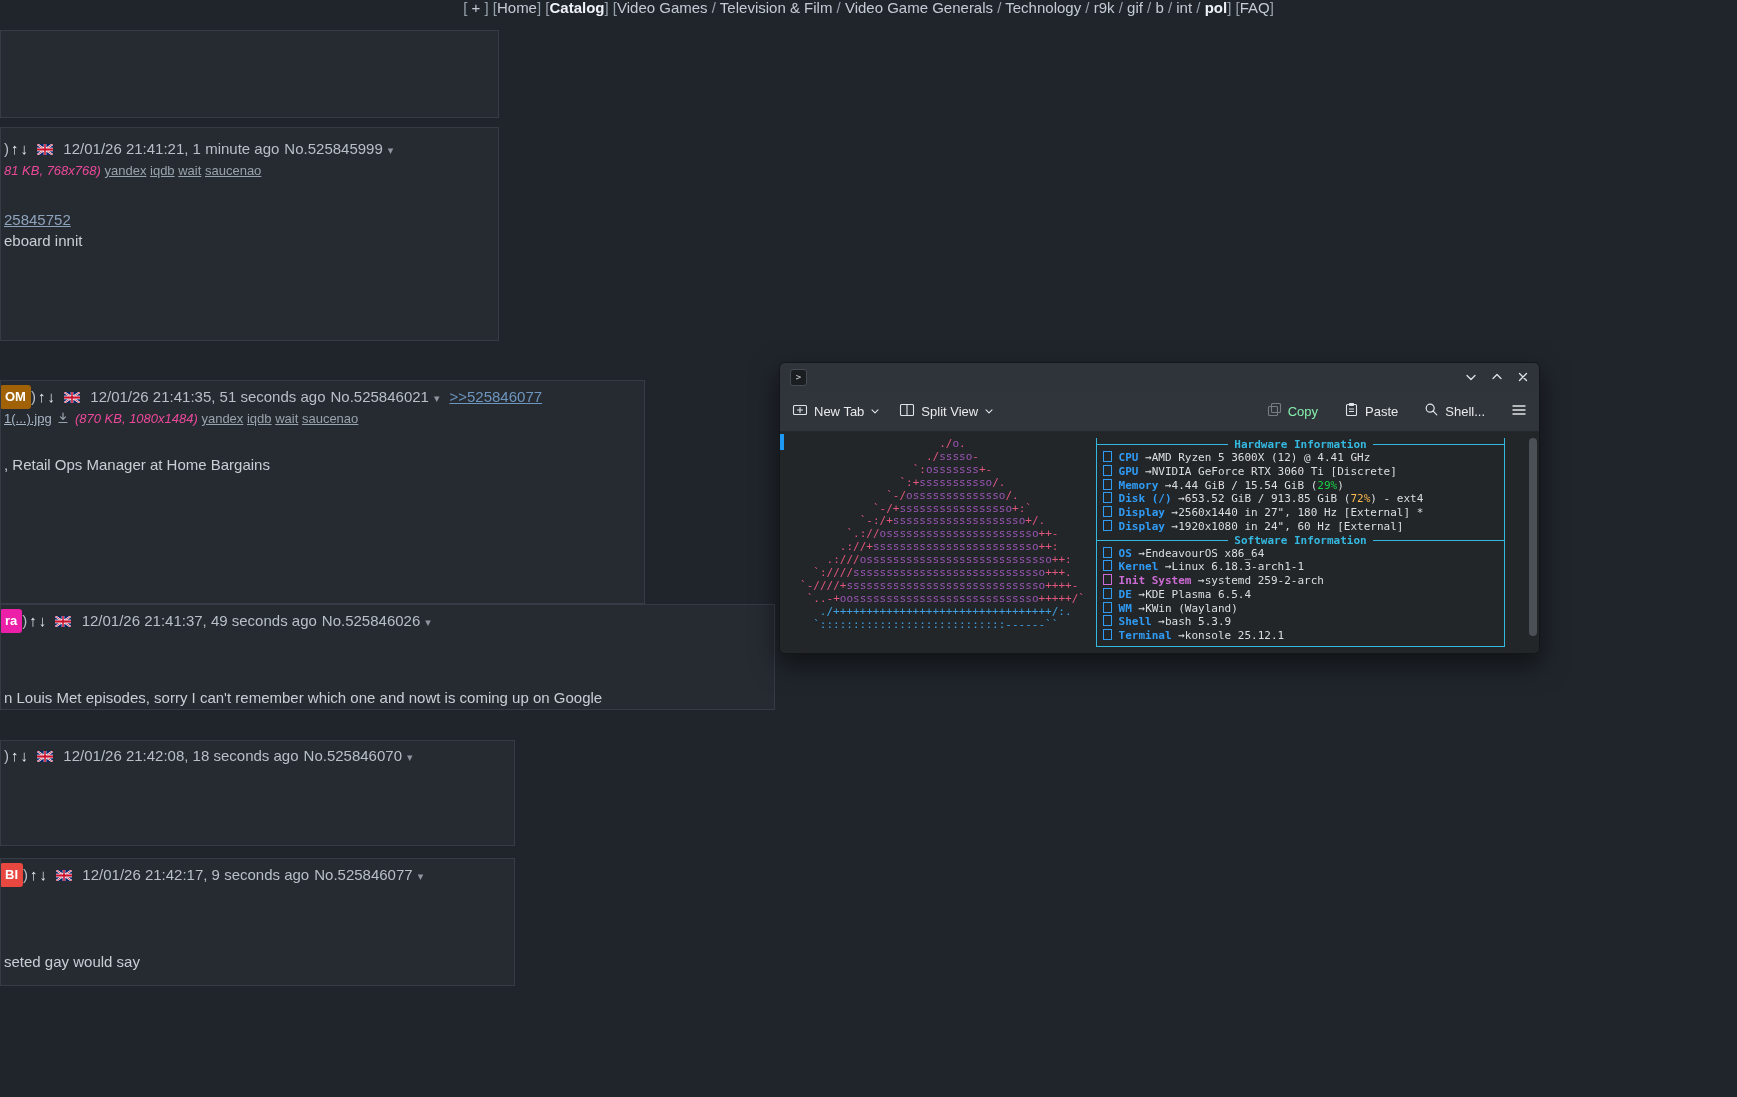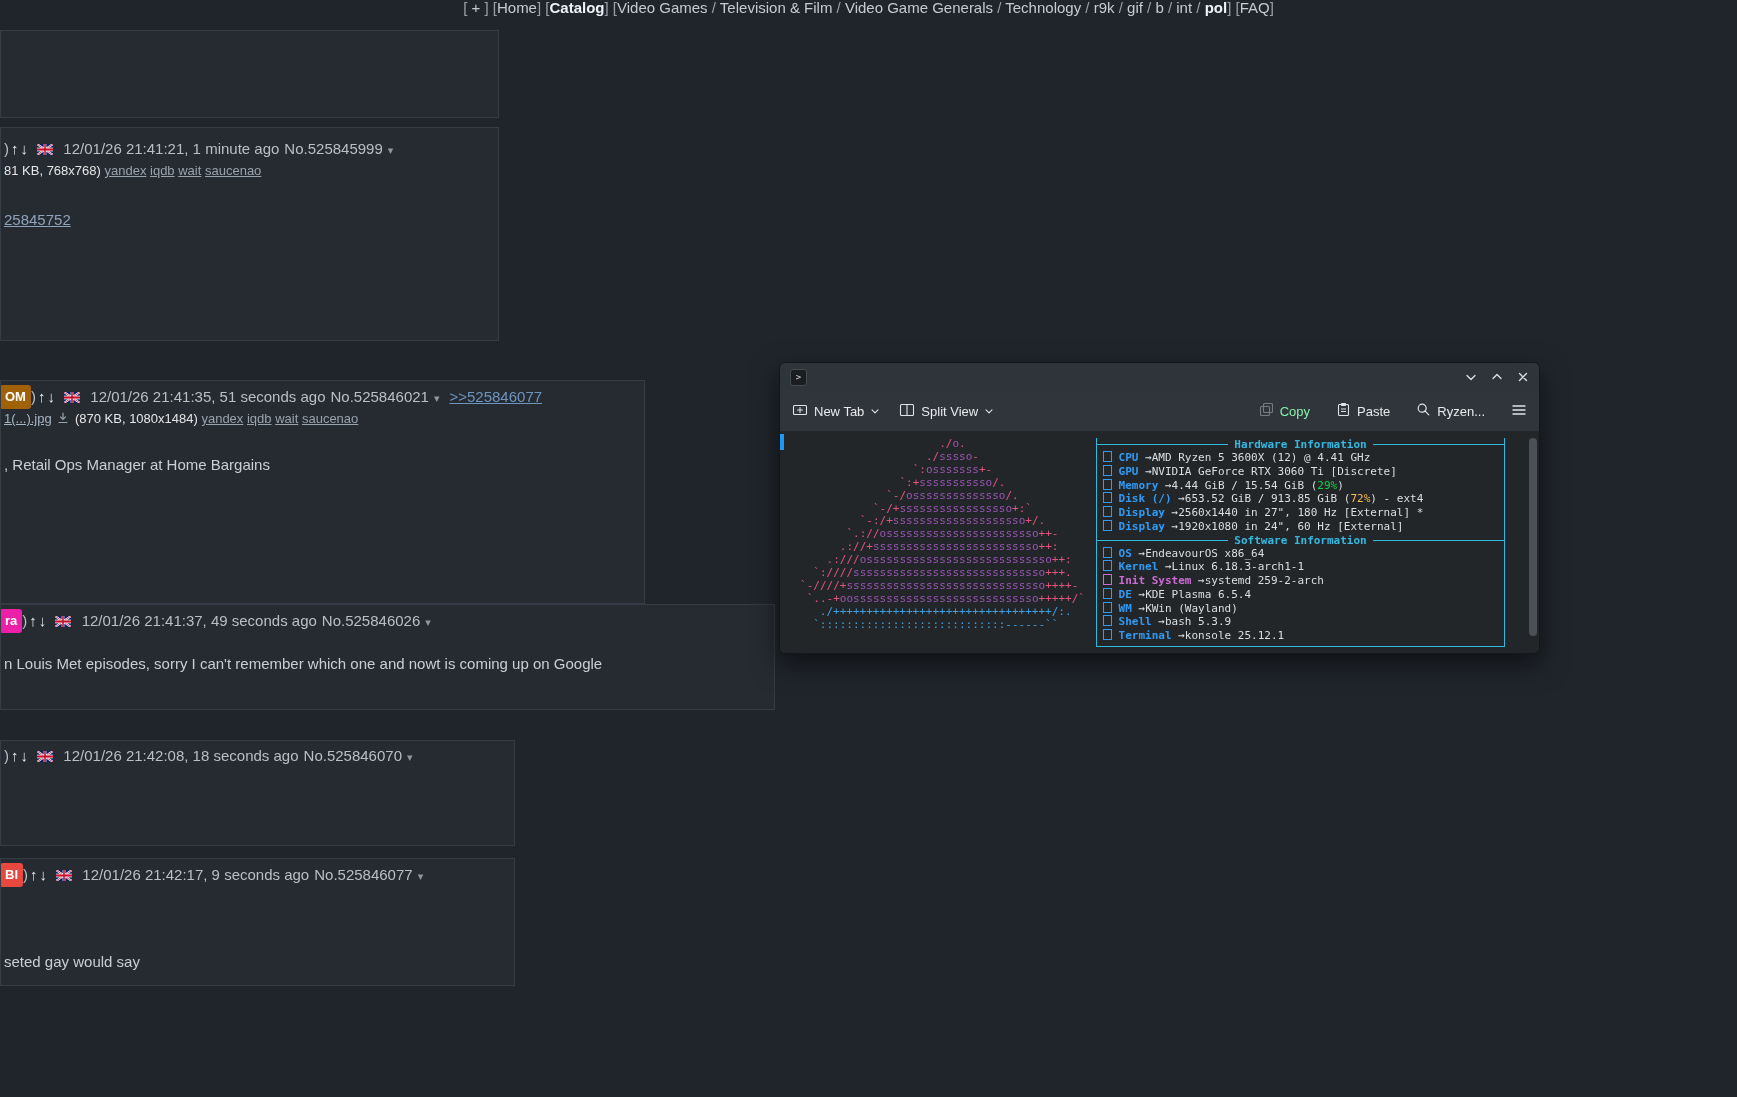--- a/index.html
+++ b/index.html
@@ -36,28 +36,28 @@
     color:#fff;font-size:13px;font-weight:bold;vertical-align:1px;
   }
   .paren{color:#b9bfc7;margin-right:1px;}
   .vote{color:#e3e7eb;font-size:15px;margin:0 1px;cursor:pointer;}
   .flag-slot{display:inline-block;margin:0 6px 0 4px;vertical-align:-1px;cursor:default;}
   .post-time{color:#b9bfc7;}
   .post-no{color:#b9bfc7;margin-left:5px;cursor:pointer;}
   .menu-arrow{color:#8e959e;font-size:11px;margin-left:5px;cursor:pointer;}
   .backlink{color:#6e95bd;text-decoration:underline;margin-left:10px;cursor:pointer;}
   .file-line{font-size:13px;line-height:20px;white-space:nowrap;}
-  .f-meta{color:#e5e5e5;}
+  .f-meta{color:#ec4899;font-style:italic;}
   .f-flink{color:#98a3ad;text-decoration:underline;cursor:pointer;}
   .f-fname{color:#a6b4c3;text-decoration:underline;cursor:pointer;}
   .dl-icon{display:inline-block;margin:0 2px;vertical-align:-1px;cursor:pointer;}
   .post-body{font-size:15px;line-height:21px;}
   .p1 .post-body{margin-top:28px;}
   .p2 .post-body{margin-top:24px;}
-  .p3 .post-body{margin-top:20px;}
+  .p3 .post-body{margin-top:54px;}
   .p5 .post-body{margin-top:64px;}
   .s-text{color:#c9ced5;}
   .s-quote{color:#8da2bb;text-decoration:underline;cursor:pointer;}
   
   .konsole{
     position:absolute;left:779px;top:362px;width:761px;height:292px;
     background:#232629;border-radius:6px;overflow:hidden;
     border:1px solid #14161a;box-shadow:0 10px 28px rgba(0,0,0,.55);
     box-sizing:border-box;display:flex;flex-direction:column;
   }
@@ -140,20 +140,21 @@
             <rect x="25" width="10" height="30" fill="#ffffff"></rect>
             <rect y="10" width="60" height="10" fill="#ffffff"></rect>
             <rect x="27" width="6" height="30" fill="#C8102E"></rect>
             <rect y="12" width="60" height="6" fill="#C8102E"></rect>
           </svg></span>
 <span class="post-time">12/01/26 21:41:21, 1 minute ago</span><span class="post-no">No.525845999</span><span class="menu-arrow">▾</span>
     </div>
     <div class="file-line"><span class="f-meta">81 KB, 768x768) </span><span class="f-flink">yandex</span><span class="f-meta"> </span><span class="f-flink">iqdb</span><span class="f-meta"> </span><span class="f-flink">wait</span><span class="f-meta"> </span><span class="f-flink">saucenao</span></div>
     <div class="post-body">
         <div class="body-line"><span class="s-quote">25845752</span></div>
+        <div class="body-line"><span class="s-text">eboard innit</span></div>
       </div>
   </div>
 
   <div class="panel post p2">
     <div class="post-header">
       <span class="id-pill" style="background: #a16207;">OM</span><span class="paren">)</span><span class="vote">↑</span><span class="vote">↓</span>
   <span class="flag-slot"><svg viewBox="0 0 60 30" width="16" height="11" preserveAspectRatio="none">
             <rect width="60" height="30" fill="#012169"></rect>
             <path d="M0,0 L60,30 M60,0 L0,30" stroke="#ffffff" stroke-width="6"></path>
             <path d="M0,0 L60,30 M60,0 L0,30" stroke="#C8102E" stroke-width="2.5"></path>
@@ -293,21 +294,21 @@
               <rect x="5" y="1" width="5" height="3" rx="0.8" fill="#dfe3e6"></rect>
               <path d="M5 7h5M5 9.5h5" stroke="#dfe3e6" stroke-width="1"></path>
             </svg></span>
         <span>Paste</span>
       </span>
       <span class="tb-btn">
         <span><svg width="15" height="15" viewBox="0 0 15 15" fill="none">
               <circle cx="6.2" cy="6.2" r="4" stroke="#dfe3e6" stroke-width="1.2"></circle>
               <path d="M9.2 9.2l3.6 3.6" stroke="#dfe3e6" stroke-width="1.2" stroke-linecap="round"></path>
             </svg></span>
-        <span>Ryzen...</span>
+        <span>Shell...</span>
       </span>
       <span class="tb-btn">
         <span><svg width="16" height="14" viewBox="0 0 16 14" fill="none">
               <path d="M2 3h12M2 7h12M2 11h12" stroke="#dfe3e6" stroke-width="1.4" stroke-linecap="round"></path>
             </svg></span>
       </span>
     </span>
   </div>
   <div class="terminal">
     <span class="activity-bar"></span>

